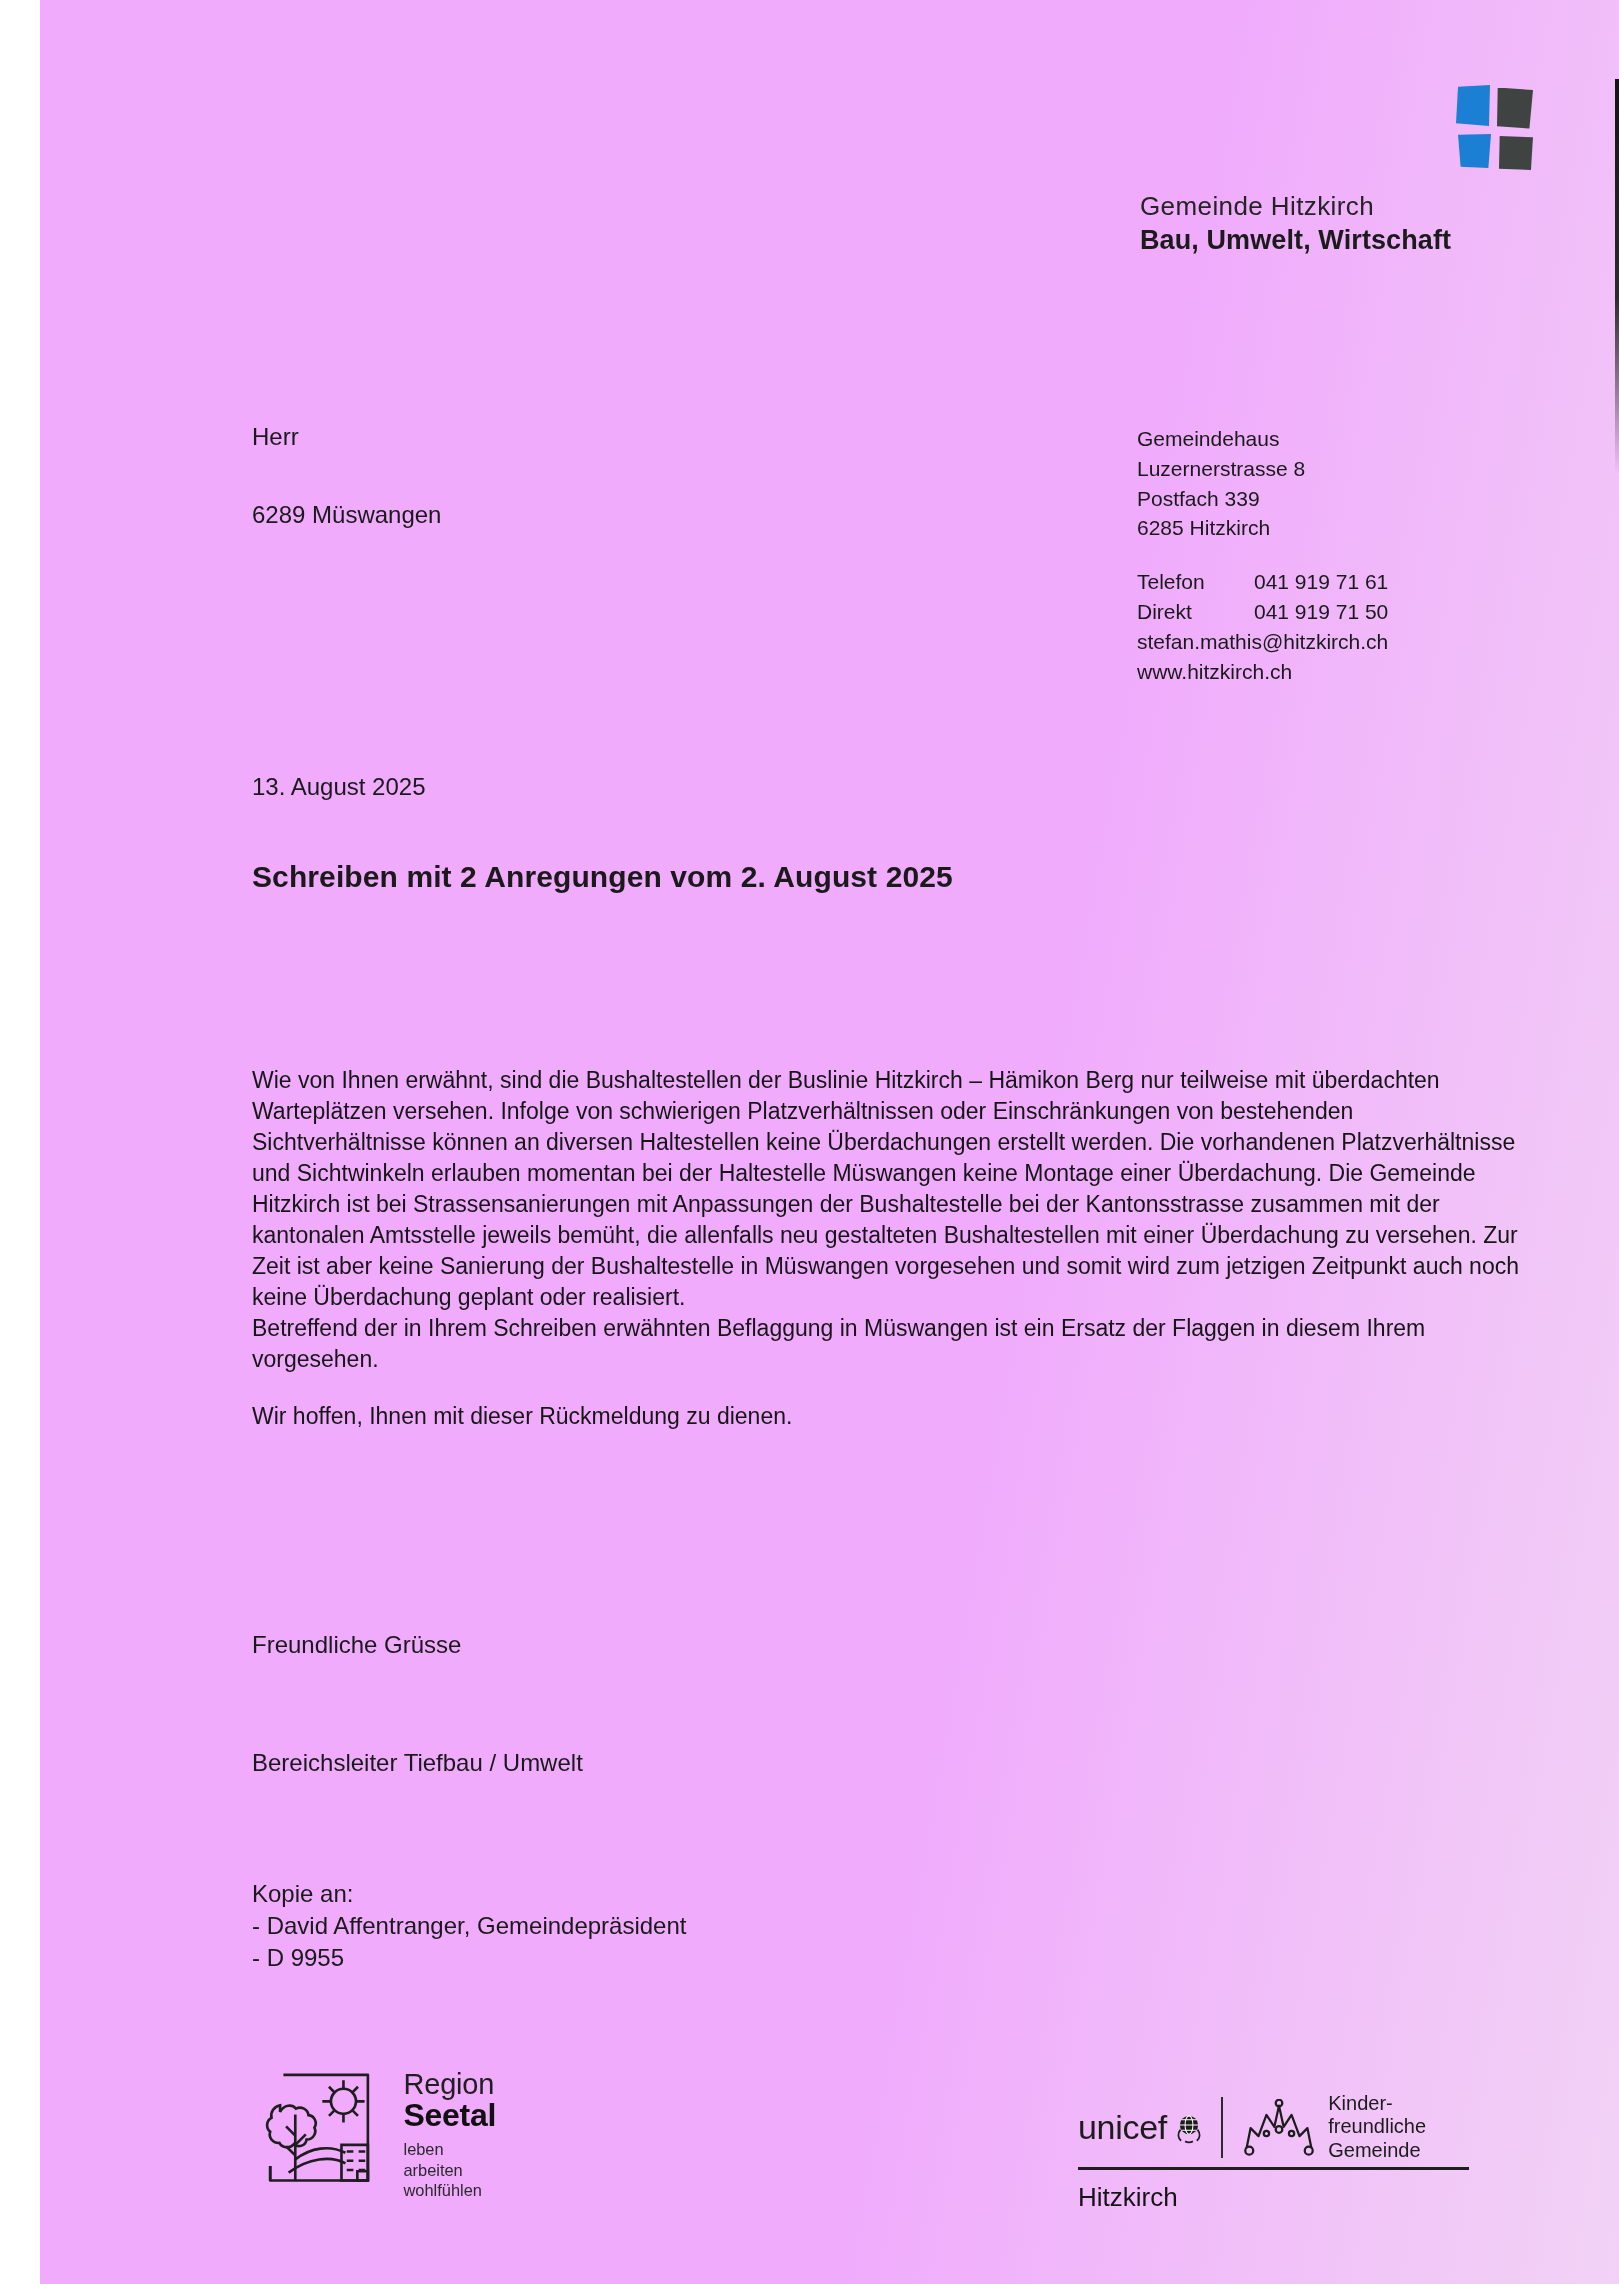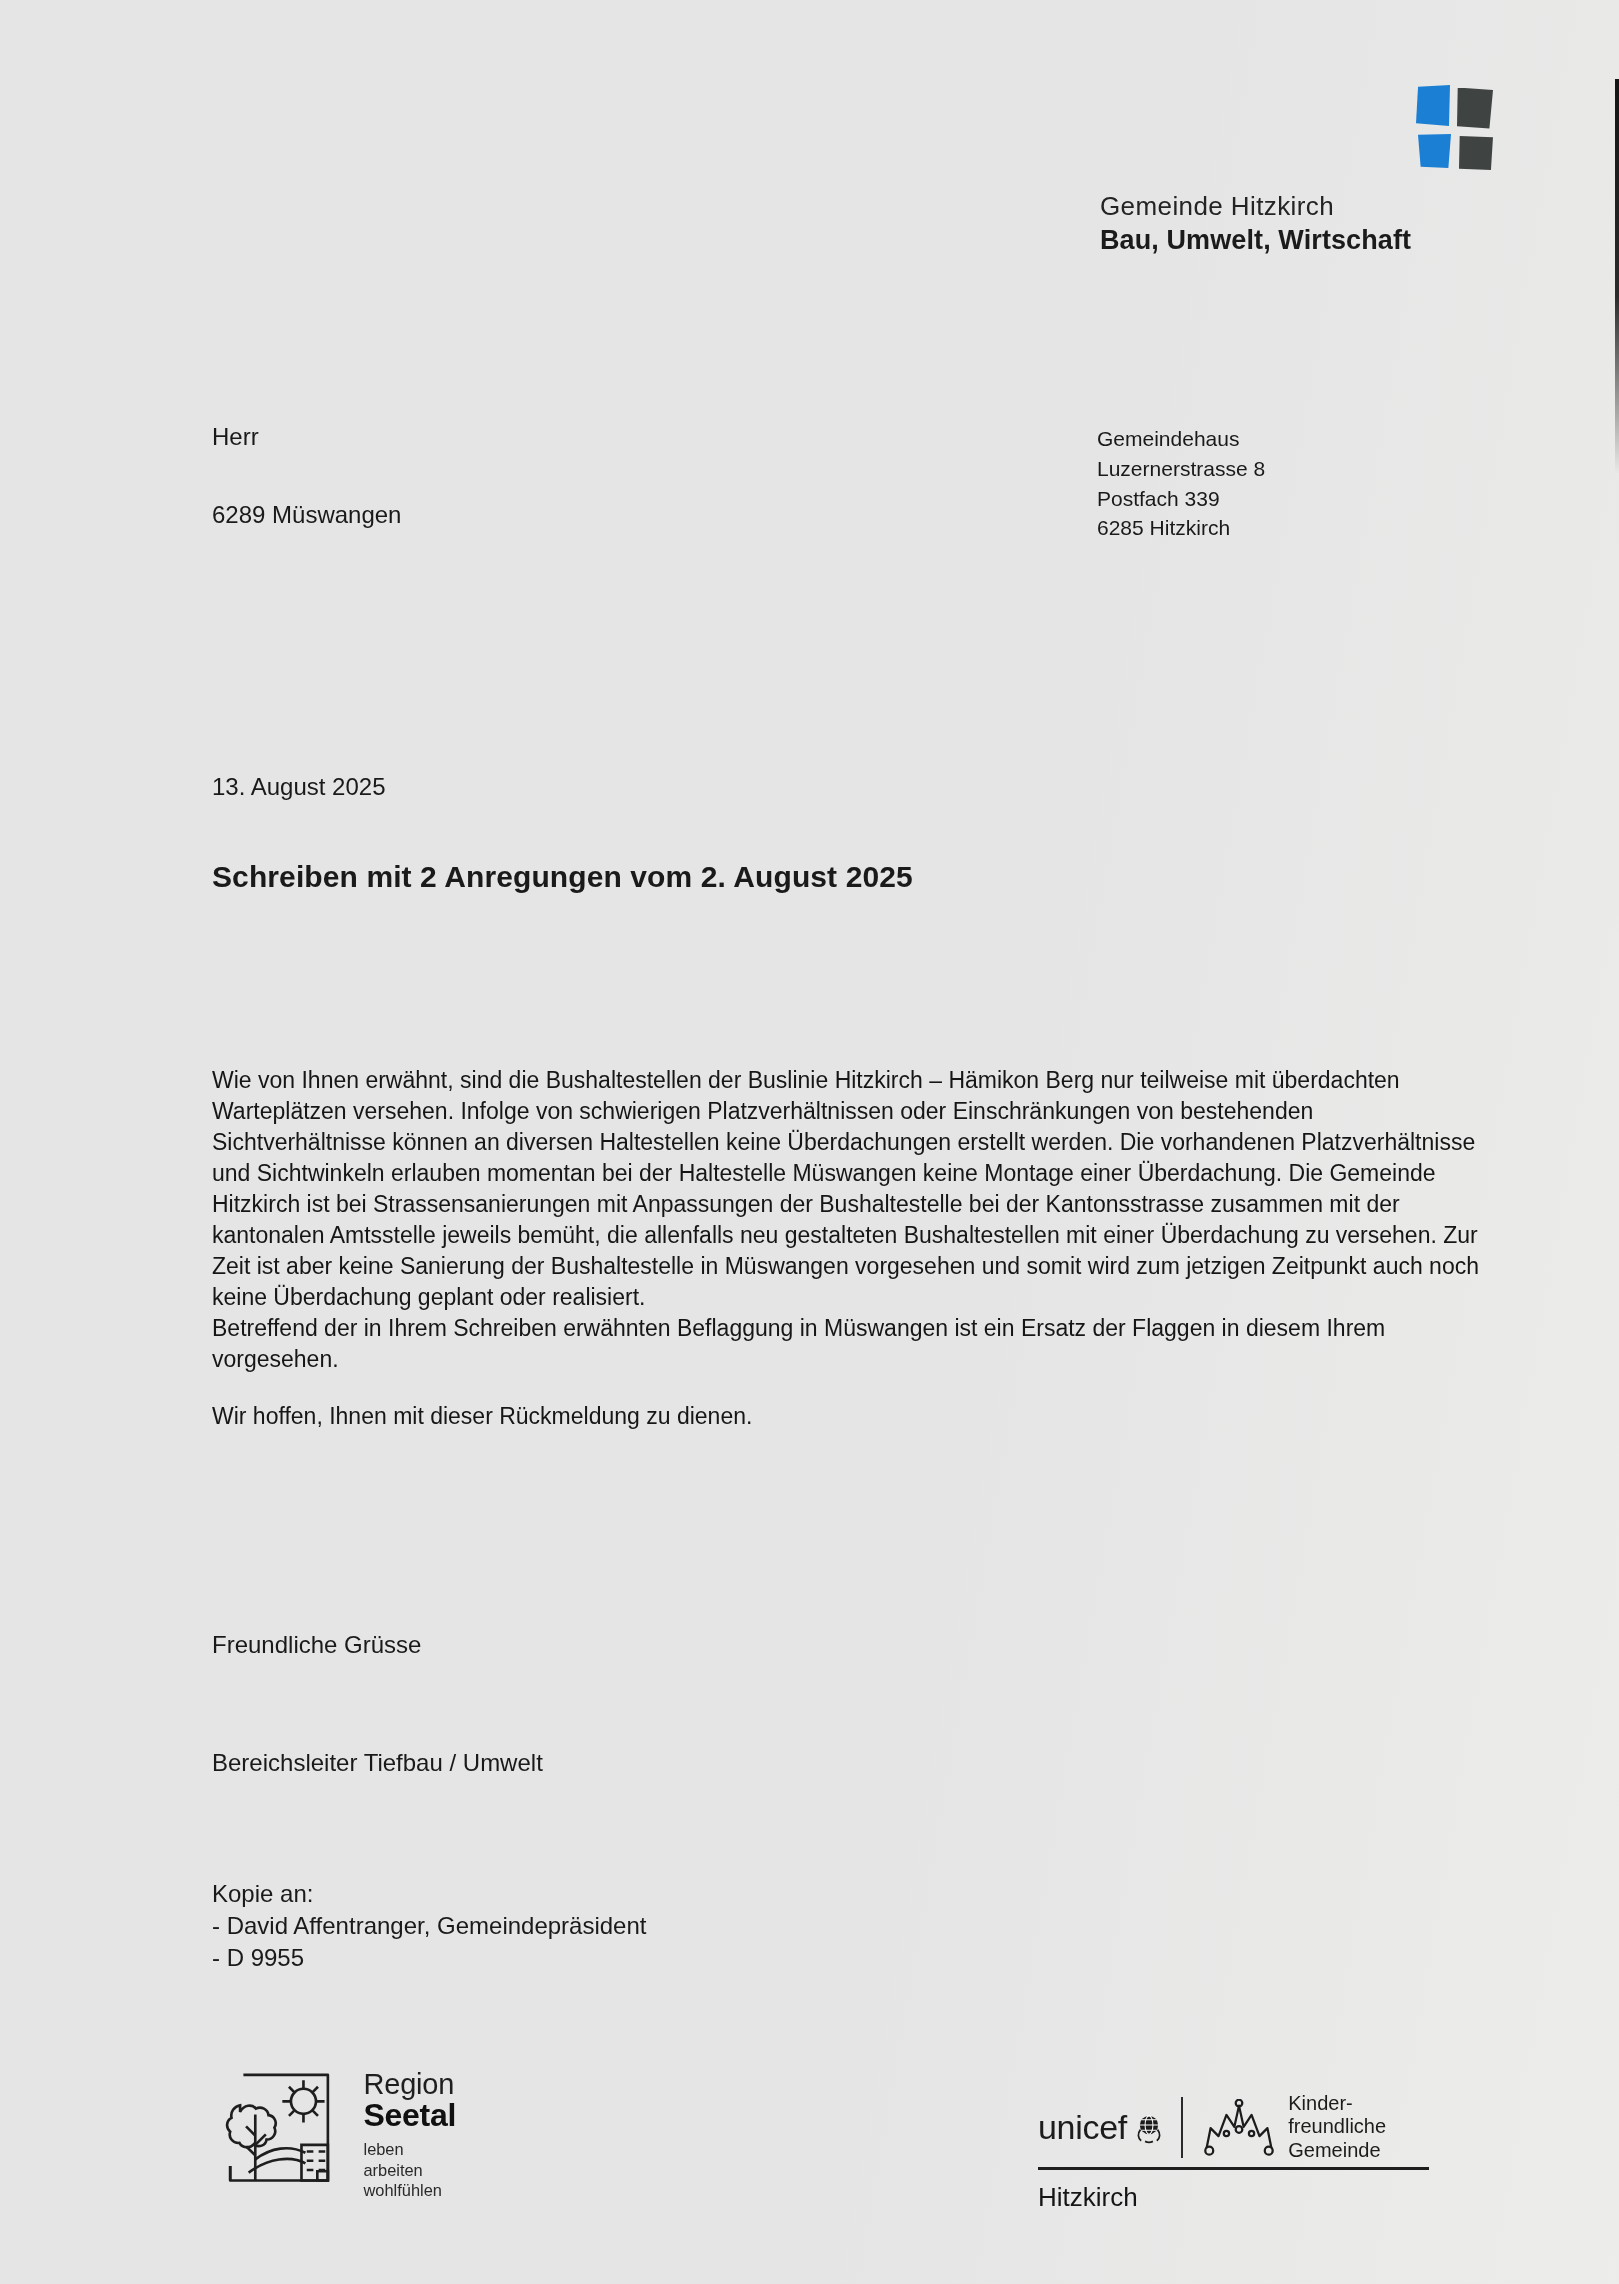--- a/index.html
+++ b/index.html
@@ -6,21 +6,22 @@
   body {
     width:1620px; height:2284px;
     background:#ffffff;
     font-family:"Liberation Sans", sans-serif;
     color:#1a1a1a;
     position:relative;
     overflow:hidden;
   }
   .page {
     position:absolute; inset:0;
-    background:#e5e5e5;
+    background:#f0abfc;
+    margin-left:40px;
   }
   
   .scan-tint {
     position:absolute; inset:0;
     background:linear-gradient(100deg, rgba(250,250,248,0) 60%, rgba(243,243,240,0.55) 100%);
     pointer-events:none;
   }
   .scan-edge {
     position:absolute; top:79px; right:0; width:4.6px; height:395px;
     background:linear-gradient(to bottom, #141414 0%, #2b2b2b 55%, rgba(60,60,60,0) 100%);
@@ -121,20 +122,32 @@
   <div class="recipient">
     <div class="r-salut">Herr</div>
     <div>6289 Müswangen</div>
   </div>
 
   <div class="contact">
     <div>Gemeindehaus</div>
     <div>Luzernerstrasse 8</div>
     <div>Postfach 339</div>
     <div>6285 Hitzkirch</div>
+    <div class="grp2">
+      <div class="row">
+        <span class="lbl">Telefon</span>
+        <span>041 919 71 61</span>
+      </div>
+      <div class="row">
+        <span class="lbl">Direkt</span>
+        <span>041 919 71 50</span>
+      </div>
+      <div>stefan.mathis@hitzkirch.ch</div>
+      <div>www.hitzkirch.ch</div>
+    </div>
   </div>
 
   <div class="date">13. August 2025</div>
   <div class="subject">Schreiben mit 2 Anregungen vom 2. August 2025</div>
 
   <div class="body-text">
     <p class="tight">Wie von Ihnen erwähnt, sind die Bushaltestellen der Buslinie Hitzkirch – Hämikon Berg nur teilweise mit überdachten Warteplätzen versehen. Infolge von schwierigen Platzverhältnissen oder Einschränkungen von bestehenden Sichtverhältnisse können an diversen Haltestellen keine Überdachungen erstellt werden. Die vorhandenen Platzverhältnisse und Sichtwinkeln erlauben momentan bei der Haltestelle Müswangen keine Montage einer Überdachung. Die Gemeinde Hitzkirch ist bei Strassensanierungen mit Anpassungen der Bushaltestelle bei der Kantonsstrasse zusammen mit der kantonalen Amtsstelle jeweils bemüht, die allenfalls neu gestalteten Bushaltestellen mit einer Überdachung zu versehen. Zur Zeit ist aber keine Sanierung der Bushaltestelle in Müswangen vorgesehen und somit wird zum jetzigen Zeitpunkt auch noch keine Überdachung geplant oder realisiert.</p>
     <p>Betreffend der in Ihrem Schreiben erwähnten Beflaggung in Müswangen ist ein Ersatz der Flaggen in diesem Ihrem vorgesehen.</p>
     <p>Wir hoffen, Ihnen mit dieser Rückmeldung zu dienen.</p>
   </div>

